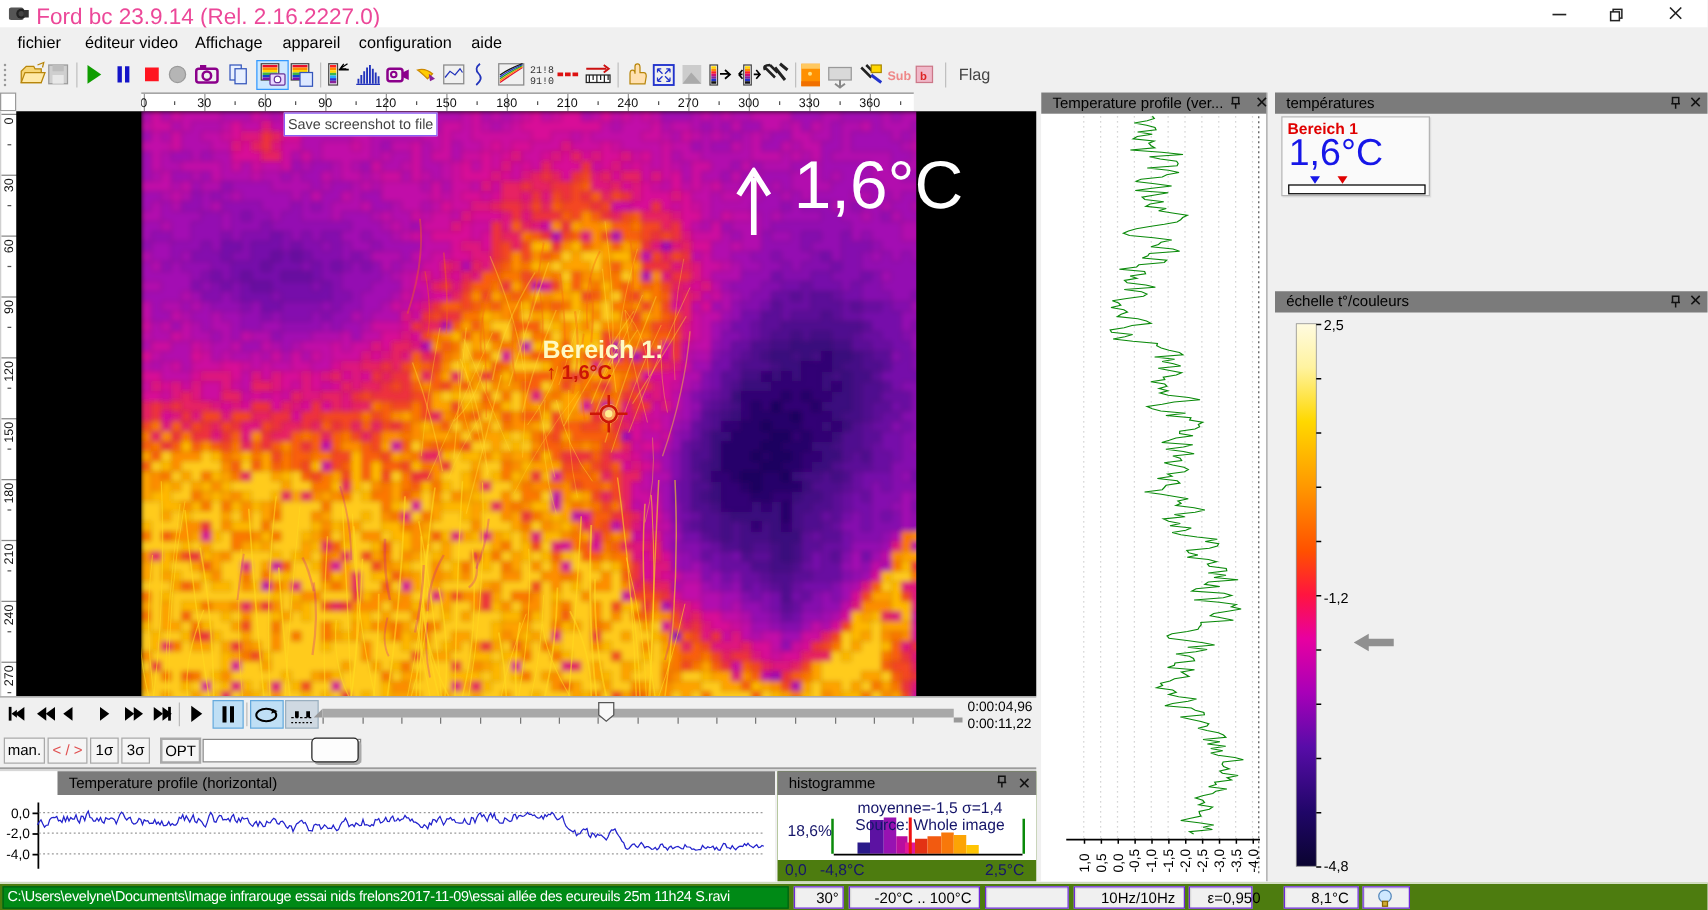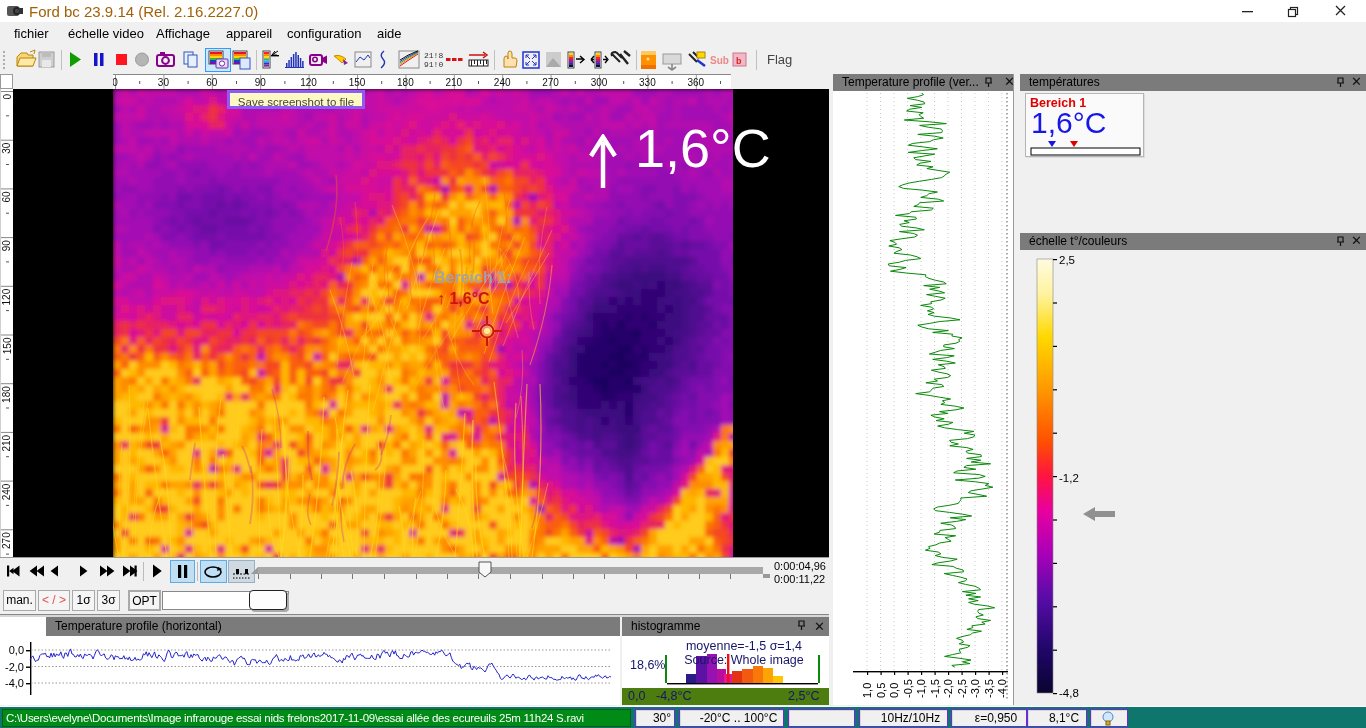--- a/index.html
+++ b/index.html
@@ -1,39 +1,39 @@
 <!DOCTYPE html>
 <html><head><meta charset="utf-8">
 <style>
 *{margin:0;padding:0;box-sizing:border-box;}
 html,body{width:1366px;height:728px;overflow:hidden;background:#f0f0f0;
   font-family:"Liberation Sans",sans-serif;-webkit-font-smoothing:antialiased;}
 .abs{position:absolute;}
 #titlebar{left:0;top:0;width:1366px;height:22px;background:#ffffff;}
-#titletxt{left:29px;top:3px;font-size:15px;color:#a16207;}
+#titletxt{left:29px;top:3px;font-size:18px;color:#ec4899;}
 #menubar{left:0;top:22px;width:1366px;height:24px;background:#f0f0f0;}
 .mi{position:absolute;top:4px;font-size:13px;color:#000;}
 #toolbar{left:0;top:46px;width:1366px;height:28px;background:#f0f0f0;}
 #rulcorner{left:0;top:74px;width:13px;height:15px;background:#fff;border:1px solid #9a9a9a;}
 #topruler{left:113px;top:74px;width:618px;height:15px;background:#fff;border-top:1px solid #888;}
 #leftruler{left:0;top:89px;width:13px;height:468px;background:#fff;border-left:1px solid #d0d0d0;}
 #imgarea{left:13px;top:89px;width:816px;height:468px;background:#000;}
 #playbar{left:0;top:557px;width:829px;height:29px;background:#f0f0f0;border-top:1px solid #9a9a9a;}
 #ctlrow{left:0;top:586px;width:829px;height:28px;background:#f0f0f0;}
 #botsep{left:0;top:614px;width:829px;height:3px;background:#d7d7d7;border-top:1px solid #888;}
 .ptitle{background:#7b7b7b;color:#000;font-size:12px;height:19px;line-height:19px;padding-left:9px;}
 .ptitle2{background:#7b7b7b;color:#000;font-size:12px;height:17px;line-height:17px;padding-left:9px;}
 .pin{position:absolute;top:3px;width:12px;height:12px;}
 .px{position:absolute;top:1px;font-size:13px;color:#111;}
 #lpanel{left:0;top:617px;width:620px;height:88px;background:#fff;}
 #hpanel{left:622px;top:617px;width:207px;height:88px;background:#4d7c0f;}
 #vpanel{left:833px;top:74px;width:181px;height:631px;background:#fff;border-right:1px solid #9a9a9a;}
 #tpanel{left:1020px;top:74px;width:346px;height:159px;background:#f0f0f0;}
 #epanel{left:1020px;top:233px;width:346px;height:472px;background:#f0f0f0;}
-#statusbar{left:0;top:706px;width:1366px;height:22px;background:#0f766e;border-top:1px solid #fff;}
+#statusbar{left:0;top:706px;width:1366px;height:22px;background:#4d7c0f;border-top:1px solid #fff;}
 .sbox{position:absolute;top:2px;height:18px;background:#f0f0f0;border:1px solid #6d28d9;
  box-shadow:inset 1px 1px 0 #d8d8d8; font-size:12px;color:#000;line-height:16px;text-align:center;padding-left:14px;}
 .btn{position:absolute;background:#f5f5f5;border:1px solid #a9a9a9;font-size:12px;color:#000;
  text-align:center;}
 svg{display:block;}
 </style></head>
 <body>
 <div class="abs" id="titlebar">
  <svg class="abs" style="left:7px;top:4px" width="17" height="14" viewBox="0 0 17 14">
   <rect x="0" y="2" width="12" height="10" rx="2" fill="#555"></rect>
@@ -44,21 +44,21 @@
  <div class="abs" id="titletxt">Ford bc 23.9.14 (Rel. 2.16.2227.0)</div>
  <svg class="abs" style="left:1240px;top:4px" width="112" height="14" viewBox="0 0 112 14">
   <rect x="2" y="7" width="11" height="1.3" fill="#222"></rect>
   <rect x="50.5" y="3.5" width="7" height="7" fill="none" stroke="#222" stroke-width="1.2"></rect>
   <rect x="48.5" y="5.5" width="7" height="7" fill="#fff" stroke="#222" stroke-width="1.2"></rect>
   <path d="M96 2 L105 11 M105 2 L96 11" stroke="#222" stroke-width="1.3"></path>
  </svg>
 </div>
 <div class="abs" id="menubar">
  <div class="mi" style="left:14px">fichier</div>
- <div class="mi" style="left:68px">échelle video</div>
+ <div class="mi" style="left:68px">éditeur video</div>
  <div class="mi" style="left:156px">Affichage</div>
  <div class="mi" style="left:226px">appareil</div>
  <div class="mi" style="left:287px">configuration</div>
  <div class="mi" style="left:377px">aide</div>
 </div>
 <div class="abs" id="toolbar">
     <svg class="abs" style="left:0;top:0" width="800" height="28" viewBox="0 0 800 28">
       <circle cx="4" cy="6" r="1" fill="#999"></circle>
       <circle cx="4" cy="10" r="1" fill="#999"></circle>
       <circle cx="4" cy="14" r="1" fill="#999"></circle>
@@ -420,29 +420,29 @@
       <path d="M419 439Q426 416 425 393" stroke="#c8109e" stroke-width="1.6" fill="none" opacity="0.28"></path>
       <path d="M168 359Q168 329 159 300" stroke="#c8109e" stroke-width="1.5" fill="none" opacity="0.28"></path>
       <path d="M262 381Q272 374 267 353" stroke="#c8109e" stroke-width="1.8" fill="none" opacity="0.28"></path>
       <path d="M268 366Q276 347 278 326" stroke="#c8109e" stroke-width="1.7" fill="none" opacity="0.28"></path>
     </svg>
     <svg class="abs" style="left:575px;top:45px" width="30" height="56" viewBox="0 0 30 56">
       <path d="M15 54 L15 8" stroke="#fff" stroke-width="4.5"></path>
       <path d="M3 22 L15 3 L27 22" fill="none" stroke="#fff" stroke-width="4.5"></path>
     </svg>
     <div class="abs" style="left:622px;top:32px;color:#fff;font-size:54px;line-height:54px;">1,6°C</div>
-    <div class="abs" style="left:421px;top:180px;color:#a3a3a3;font-size:16px;font-weight:bold;">Bereich 1:</div>
+    <div class="abs" style="left:421px;top:180px;color:#fef9c3;font-size:20px;font-weight:bold;">Bereich 1:</div>
     <div class="abs" style="left:424px;top:201px;color:#cc1606;font-size:16px;font-weight:bold;">↑ 1,6°C</div>
     <svg class="abs" style="left:458px;top:226px" width="32" height="32" viewBox="0 0 32 32">
 <circle cx="16" cy="16" r="8" fill="#ffe070" opacity="0.55"></circle>
 <circle cx="16" cy="16" r="6.5" fill="none" stroke="#cc1606" stroke-width="2"></circle>
 <circle cx="16" cy="16" r="3" fill="#ffee90"></circle>
 <path d="M16 1 L16 9.5 M16 22.5 L16 31 M1 16 L9.5 16 M22.5 16 L31 16" stroke="#cc1606" stroke-width="2"></path>
 </svg>
-    <div class="abs" style="left:214px;top:1px;width:138px;height:19px;background:#fef9c3;border:3px solid #8b5cf6;font-size:11.5px;color:#444;line-height:18px;text-align:center;">Save screenshot to file</div>
+    <div class="abs" style="left:214px;top:1px;width:123px;height:19px;background:#ffffff;border:1px solid #8b5cf6;font-size:11.5px;color:#444;line-height:18px;text-align:center;">Save screenshot to file</div>
   </div>
 <div class="abs" id="playbar">
     <svg class="abs" style="left:0;top:0" width="829" height="28" viewBox="0 0 829 28">
       <rect x="7" y="7.5" width="2.2" height="11" fill="#000"></rect>
       <path d="M19.5 7.5 L19.5 18.5 L12.075 13 Z" fill="#000"></path>
       <path d="M13.5 9.8 L13.5 16.2 L9.18 13 Z" fill="#000"></path>
       <path d="M37 7.5 L37 18.5 L29.575 13 Z" fill="#000"></path>
       <path d="M44 7.5 L44 18.5 L36.575 13 Z" fill="#000"></path>
       <path d="M58 7.5 L58 18.5 L50.575 13 Z" fill="#000"></path>
       <path d="M80 7.5 L80 18.5 L87.425 13 Z" fill="#000"></path>
@@ -641,20 +641,20 @@
       <text x="39" y="447" font-size="11.5" fill="#000">-4,8</text>
       <path d="M63 264 L75 257 L75 261 L95 261 L95 267 L75 267 L75 271 Z" fill="#909090"></path>
     </svg>
   </div>
 <div class="abs" id="statusbar">
     <div class="abs" style="left:2px;top:2px;width:629px;height:18px;background:#008a16;border:1px solid #006010;color:#fff;font-size:11.5px;letter-spacing:-0.28px;line-height:16px;padding-left:3px;white-space:nowrap;overflow:hidden;">C:\Users\evelyne\Documents\Image infrarouge essai nids frelons2017-11-09\essai allée des ecureuils 25m 11h24 S.ravi</div>
     <div class="sbox" style="left:635px;width:40px;">30°</div>
     <div class="sbox" style="left:679px;width:105px;">-20°C .. 100°C</div>
     <div class="sbox" style="left:788px;width:67px;"></div>
     <div class="sbox" style="left:859px;width:89px;">10Hz/10Hz</div>
-    <div class="sbox" style="left:951px;width:76px;">ε=0,950</div>
+    <div class="sbox" style="left:951px;width:51px;">ε=0,950</div>
     <div class="sbox" style="left:1027px;width:60px;">8,1°C</div>
     <div class="sbox" style="left:1090px;width:38px;"></div>
     <svg class="abs" style="left:1100px;top:4px" width="16" height="15" viewBox="0 0 16 15">
 <circle cx="8" cy="6" r="5" fill="#cfe8ff" stroke="#5588bb"></circle>
 <rect x="6" y="10" width="4" height="4" fill="#ccaa33" stroke="#886600"></rect>
 </svg>
   </div>
 
 </body></html>

